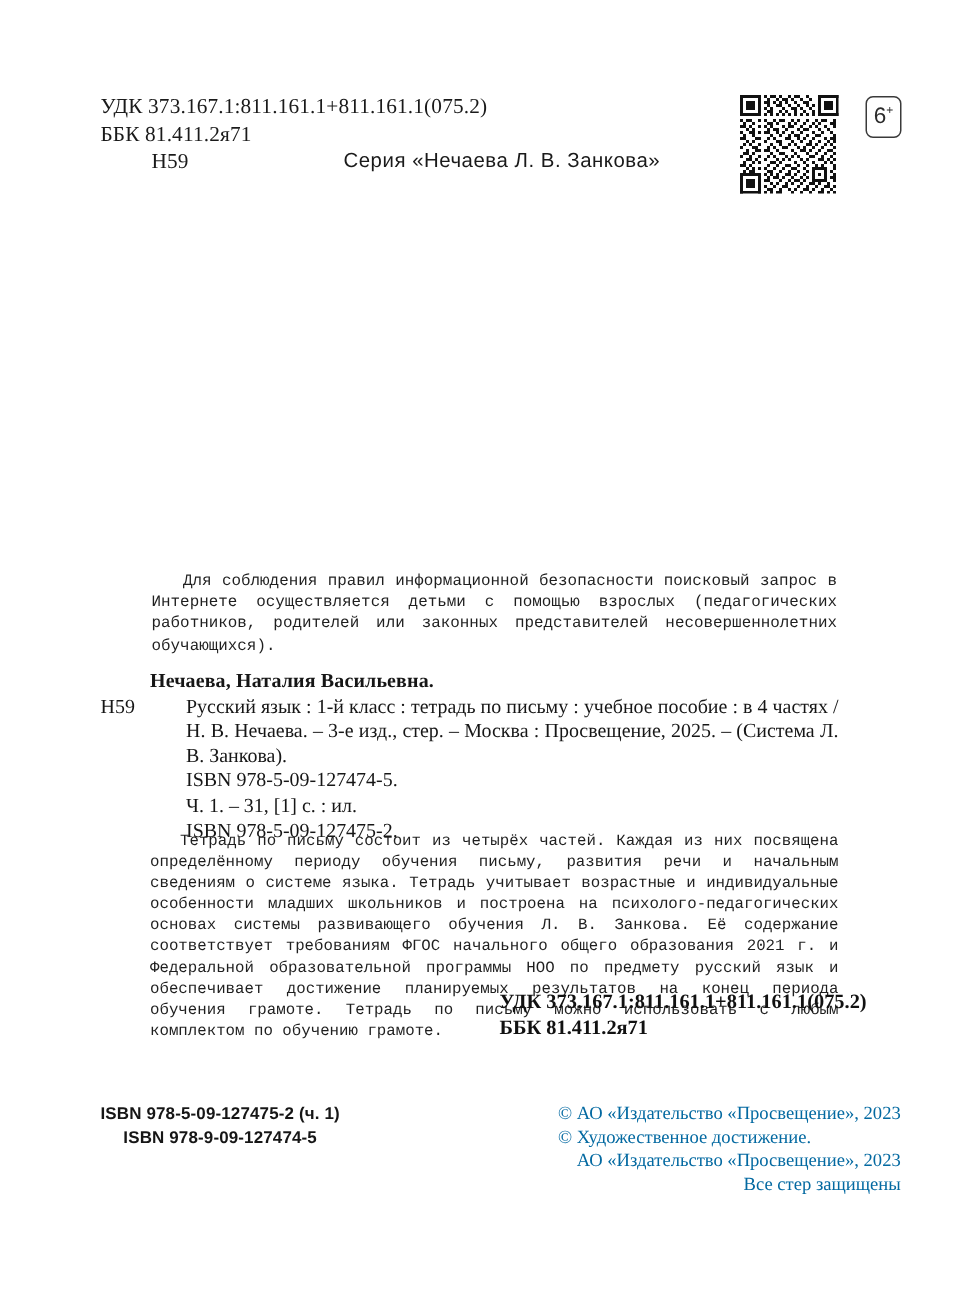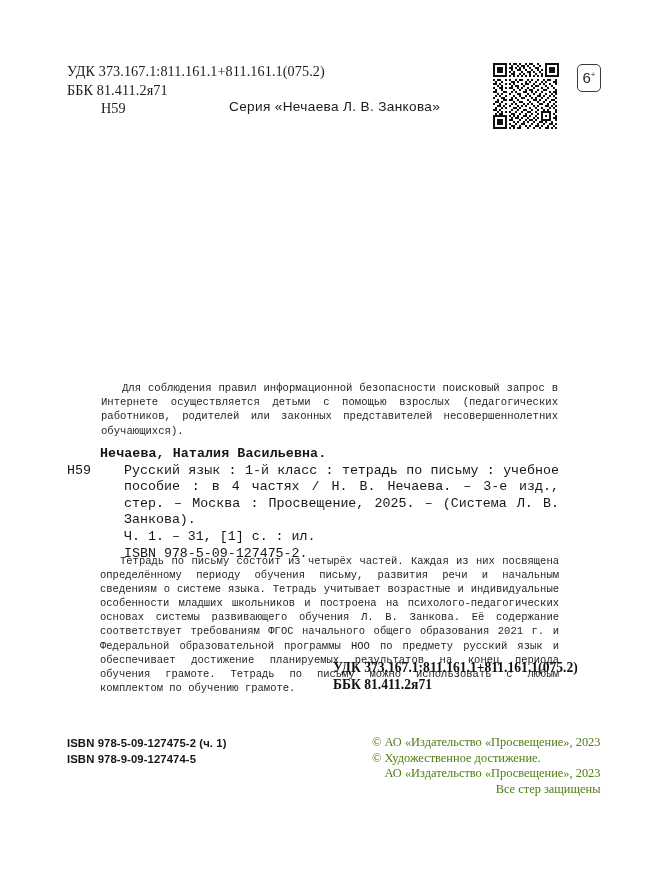--- a/index.html
+++ b/index.html
@@ -94,21 +94,21 @@
     text-indent: 21px;
     color: #1f1f1f;
   }
 
   
   .biblio {
     position: absolute;
     left: 67px;
     top: 446px;
     width: 492px;
-    font-family: Liberation Mono, monospace;
+    font-family: Liberation Serif, serif;
     font-size: 13.3px;
     line-height: 16.6px;
     color: #161616;
   }
   .biblio .author {
     font-weight: bold;
     margin-left: 33px;
     display: block;
     letter-spacing: 0.1px;
   }
@@ -165,31 +165,31 @@
     left: 67px;
     top: 736px;
     font-family: "Liberation Sans", sans-serif;
     font-weight: bold;
     font-size: 11.3px;
     line-height: 15.6px;
     letter-spacing: 0.1px;
     color: #161616;
     white-space: nowrap;
   }
-  .isbn-bottom .line { display: block; }
+  .isbn-bottom .line { display: block; text-align: center; }
 
   
   .copyright {
     position: absolute;
     left: 372px;
     top: 735px;
     font-family: "Liberation Serif", serif;
     font-size: 12.4px;
     line-height: 15.7px;
-    color: #4d7c0f;
+    color: #0369a1;
     white-space: nowrap;
   }
   .copyright .line { display: block; }
   .copyright .indent { padding-left: 12.5px; text-align: right; }
 </style>
 </head>
 <body>
 
 <div class="page">
 
@@ -519,20 +519,21 @@
 
   <div class="age-badge"><span>6</span><span class="plus">+</span></div>
 
   <div class="safety-note">Для соблюдения правил информационной безопасности поисковый запрос в Интернете осуществляется детьми с помощью взрослых (педагогических работников, родителей или законных представителей несовершеннолетних обучающихся).</div>
 
   <div class="biblio">
     <span class="author">Нечаева, Наталия Васильевна.</span>
     <span class="desc">
       <span class="sigla">Н59</span><span>Русский язык : 1-й класс : тетрадь по письму : учебное пособие : в 4 частях / Н. В. Нечаева. – 3-е изд., стер. – Москва : Просвещение, 2025. – (Система Л. В. Занкова).</span>
     </span>
+    <span class="sub">ISBN 978-5-09-127474-5.</span>
     <span class="sub">Ч. 1. – 31, [1] с. : ил.</span>
     <span class="sub">ISBN 978-5-09-127475-2.</span>
   </div>
 
   <div class="annotation">Тетрадь по письму состоит из четырёх частей. Каждая из них посвящена определённому периоду обучения письму, развития речи и начальным сведениям о системе языка. Тетрадь учитывает возрастные и индивидуальные особенности младших школьников и построена на психолого-педагогических основах системы развивающего обучения Л. В. Занкова. Её содержание соответствует требованиям ФГОС начального общего образования 2021 г. и Федеральной образовательной программы НОО по предмету русский язык и обеспечивает достижение планируемых результатов на конец периода обучения грамоте. Тетрадь по письму можно использовать с любым комплектом по обучению грамоте.</div>
 
   <div class="class-repeat">
     <span class="line">УДК 373.167.1:811.161.1+811.161.1(075.2)</span>
     <span class="line l2">ББК 81.411.2я71</span>
   </div>

